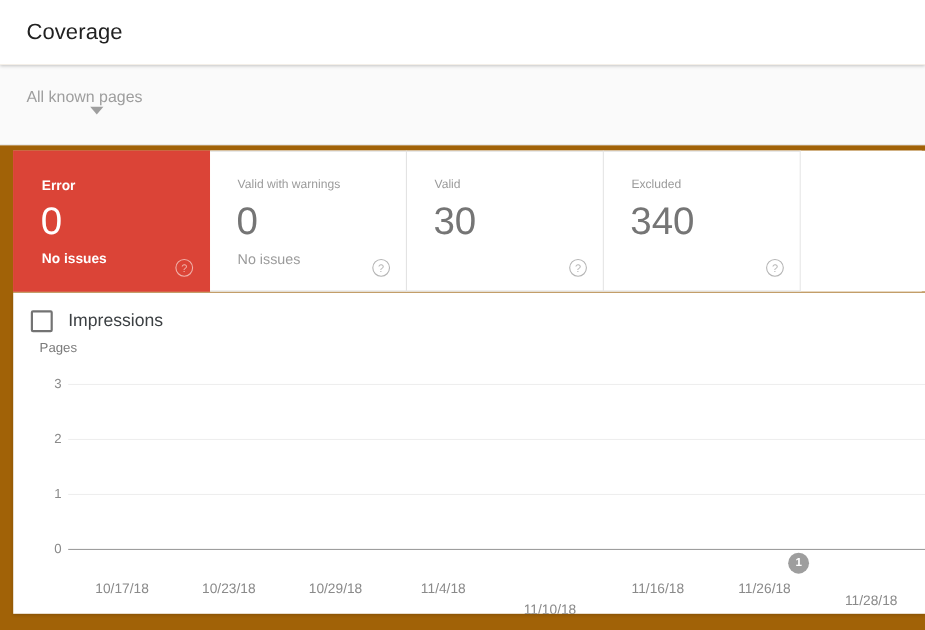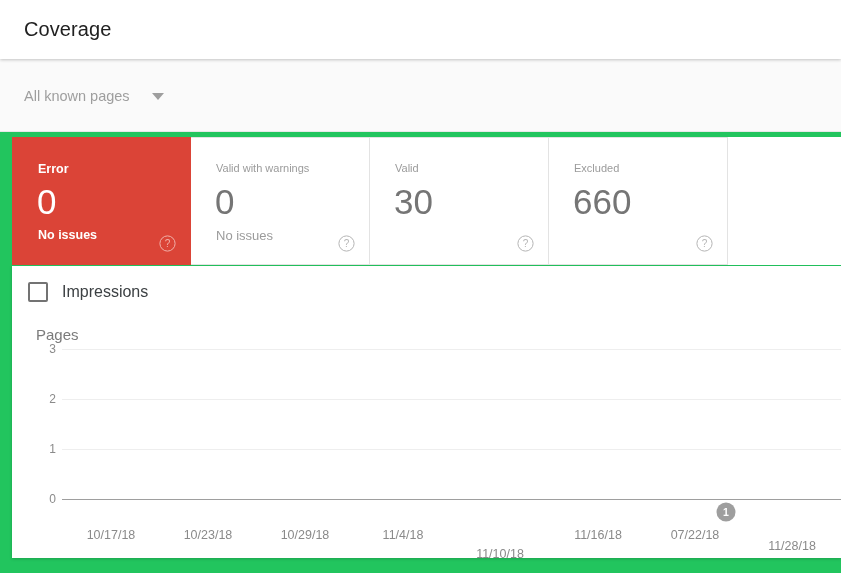--- a/index.html
+++ b/index.html
@@ -9,21 +9,21 @@
     overflow: hidden;
     background: #f5f5f5;
     font-family: "Liberation Sans", sans-serif;
     -webkit-font-smoothing: antialiased;
   }
 
   #app {
     position: relative;
     width: 841px;
     height: 573px;
-    background: #22c55e;
+    background: #a16207;
   }
 
   
   .page-header {
     position: absolute;
     left: 0; top: 0;
     width: 841px; height: 59px;
     background: #ffffff;
     box-shadow: 0 1px 3px rgba(0,0,0,0.22);
     z-index: 5;
@@ -47,20 +47,21 @@
     border-bottom: 1px solid #e8e8e8;
     z-index: 3;
   }
   .filter-chip {
     position: absolute;
     left: 24px; top: 22px;
     height: 30px;
     display: flex;
     align-items: center;
     cursor: pointer;
+    flex-direction: column;
   }
   .filter-chip-label {
     font-size: 14.5px;
     color: #9e9e9e;
     white-space: nowrap;
   }
   .chev-icon {
     margin-left: 22px;
     width: 0; height: 0;
     border-left: 6px solid transparent;
@@ -170,22 +171,22 @@
   }
   .legend-label {
     margin-left: 14px;
     font-size: 16px;
     color: #3c4043;
     white-space: nowrap;
   }
 
   .axis-title {
     position: absolute;
-    left: 24px; top: 60px;
-    font-size: 15px;
+    left: 24px; top: 43px;
+    font-size: 12px;
     color: #7b7b7b;
     white-space: nowrap;
   }
 
   
   .plot {
     position: absolute;
     left: 0; top: 0;
     width: 829px; height: 292px;
   }
@@ -282,21 +283,21 @@
       <span class="help-icon">
         <svg width="17" height="17" viewBox="0 0 17 17">
           <circle cx="8.5" cy="8.5" r="7.6" fill="none" stroke="#b5b5b5" stroke-width="1"></circle>
           <text x="8.5" y="12.2" text-anchor="middle" font-size="10" font-family="Liberation Sans, sans-serif" fill="#b5b5b5">?</text>
         </svg>
       </span>
     </div>
 
     <div class="card">
       <div class="card-label">Excluded</div>
-      <div class="card-value">660</div>
+      <div class="card-value">340</div>
       <div class="card-sub"></div>
       <span class="help-icon">
         <svg width="17" height="17" viewBox="0 0 17 17">
           <circle cx="8.5" cy="8.5" r="7.6" fill="none" stroke="#b5b5b5" stroke-width="1"></circle>
           <text x="8.5" y="12.2" text-anchor="middle" font-size="10" font-family="Liberation Sans, sans-serif" fill="#b5b5b5">?</text>
         </svg>
       </span>
     </div>
 
     <div class="card spacer"></div>
@@ -324,21 +325,21 @@
           <div class="ytick" style="top: 133px;">2</div>
           <div class="ytick" style="top: 83px;">3</div>
         </div>
       <div id="xticks">
           <div class="xtick" style="left: 99px;">10/17/18</div>
           <div class="xtick" style="left: 196px;">10/23/18</div>
           <div class="xtick" style="left: 293px;">10/29/18</div>
           <div class="xtick" style="left: 391px;">11/4/18</div>
           <div class="xtick" style="left: 488px; margin-top: 19px;">11/10/18</div>
           <div class="xtick" style="left: 586px;">11/16/18</div>
-          <div class="xtick" style="left: 683px;">07/22/18</div>
+          <div class="xtick" style="left: 683px;">11/26/18</div>
           <div class="xtick" style="left: 780px; margin-top: 11px;">11/28/18</div>
         </div>
       <div id="annotations">
           <div class="annotation-badge" style="left: 714px; top: 246px;">1</div>
         </div>
     </div>
   </div>
 
 </div>
 

